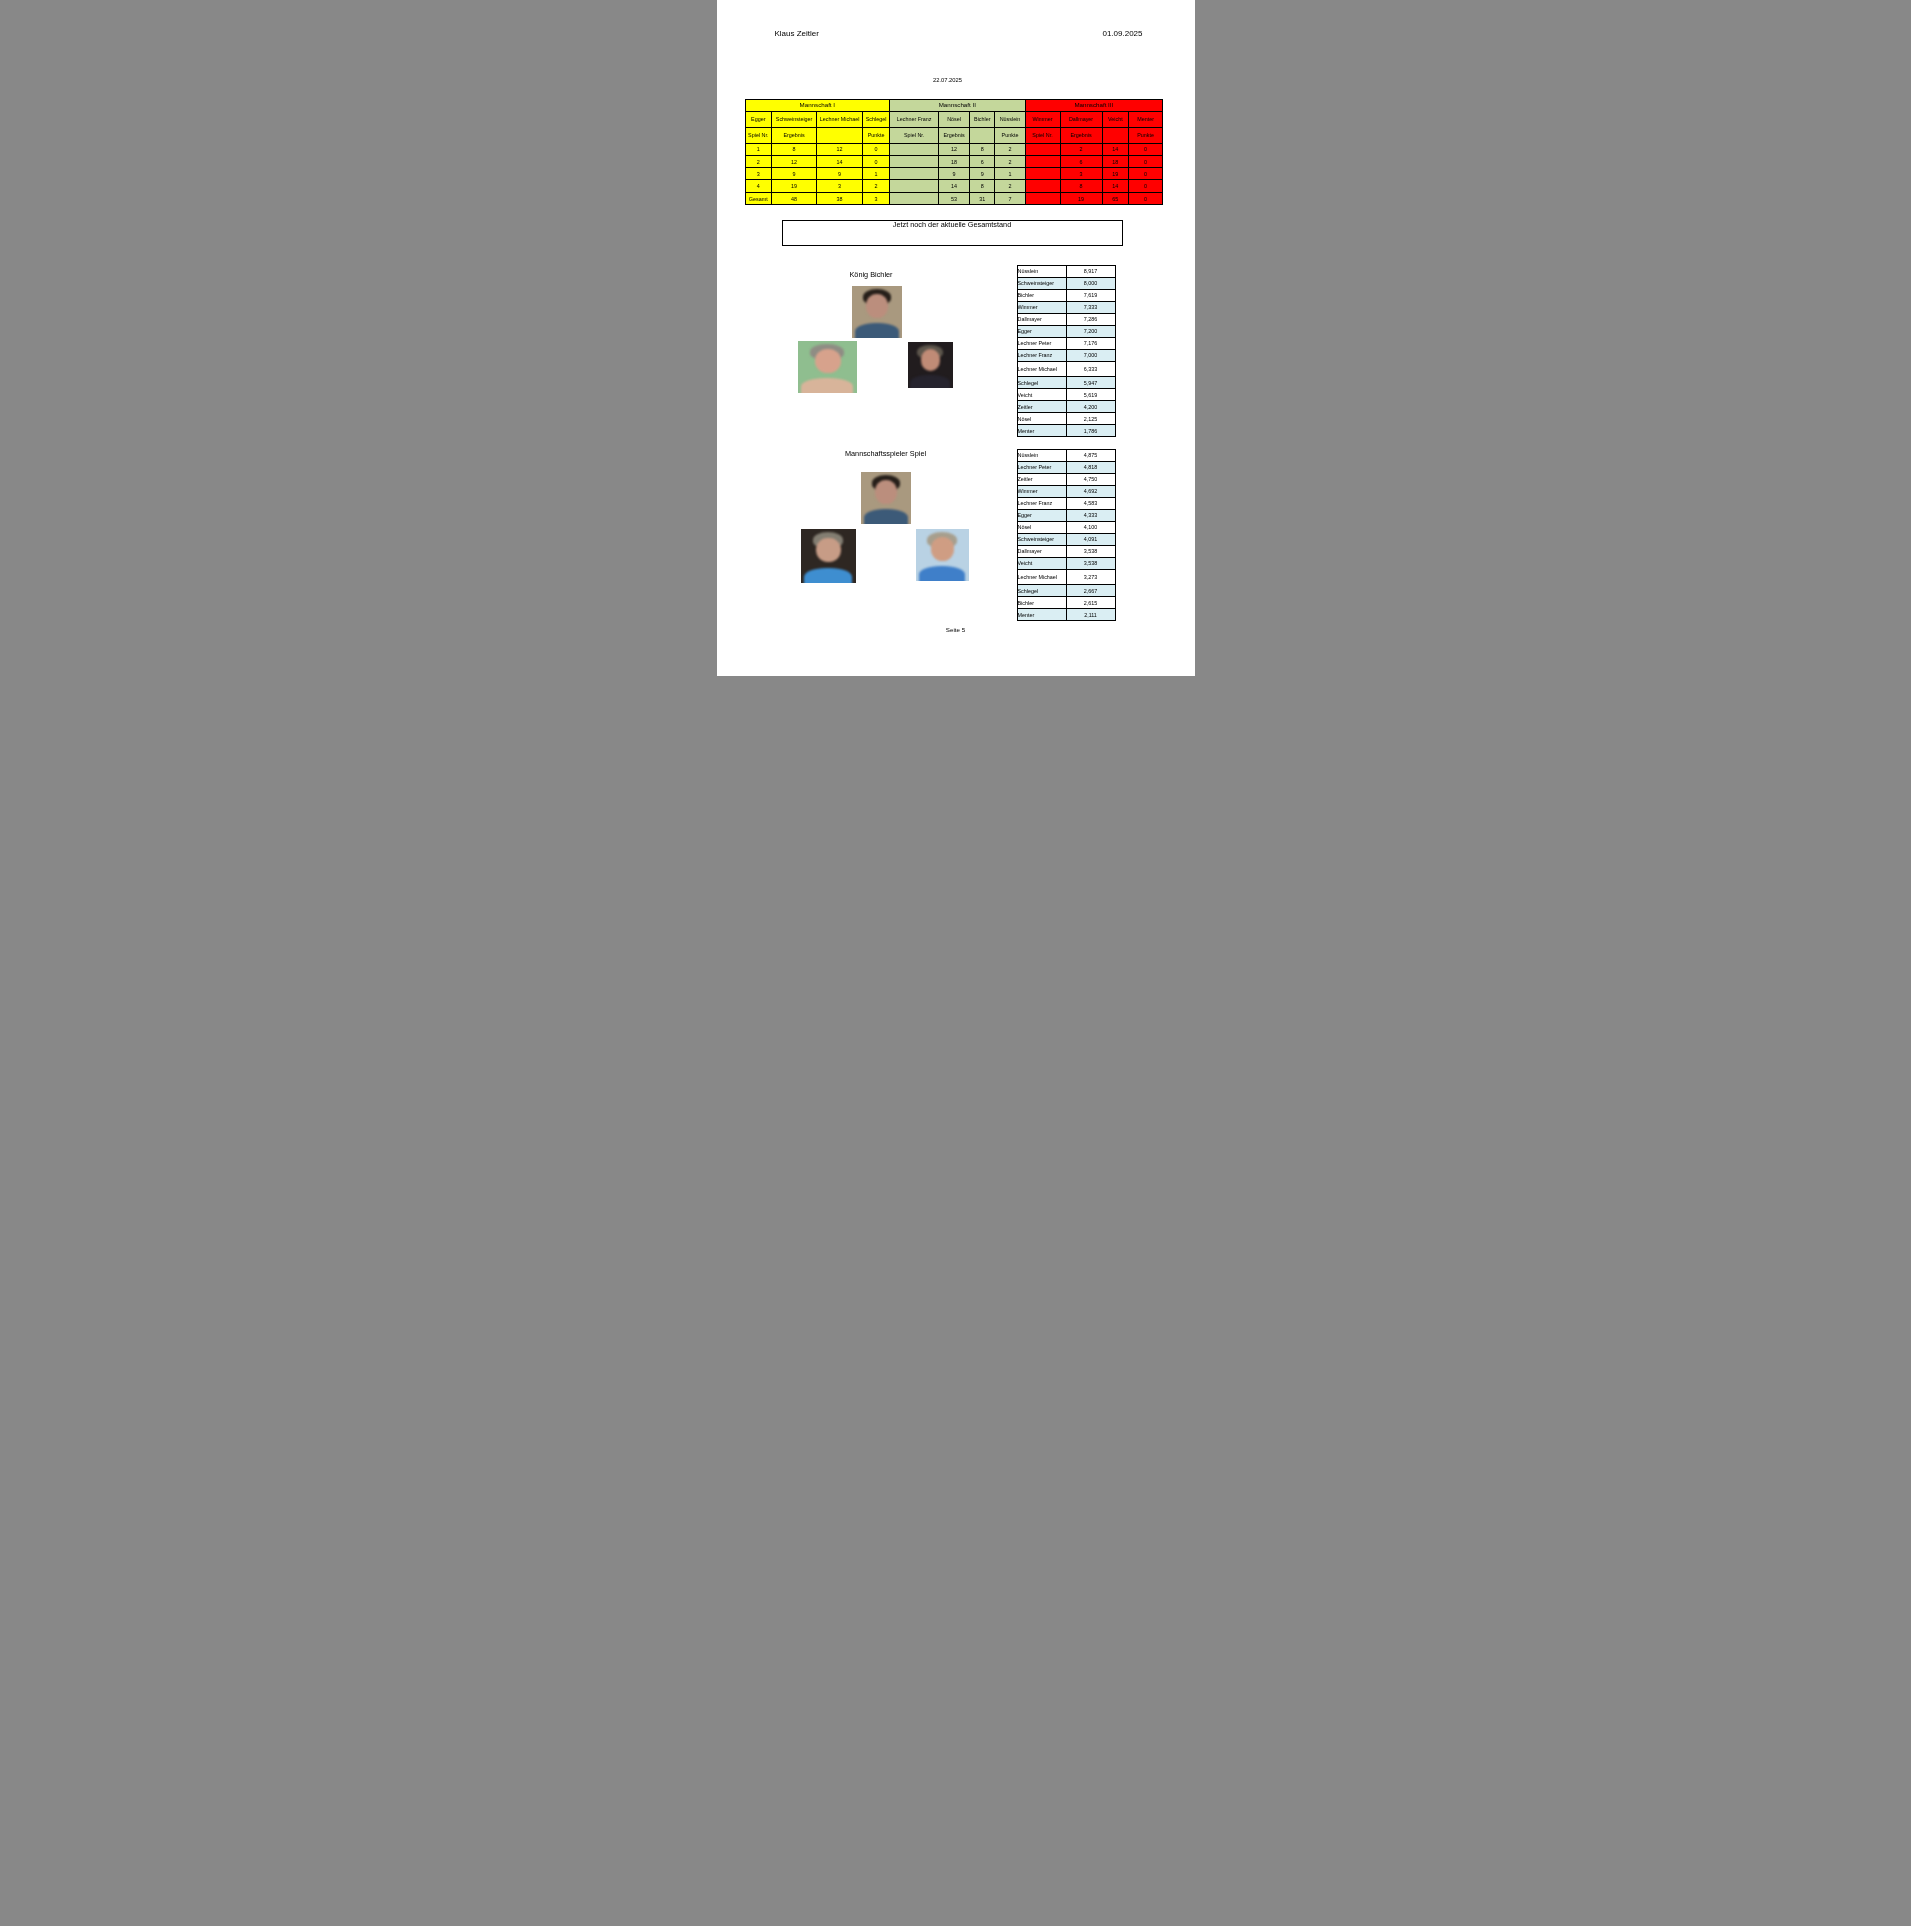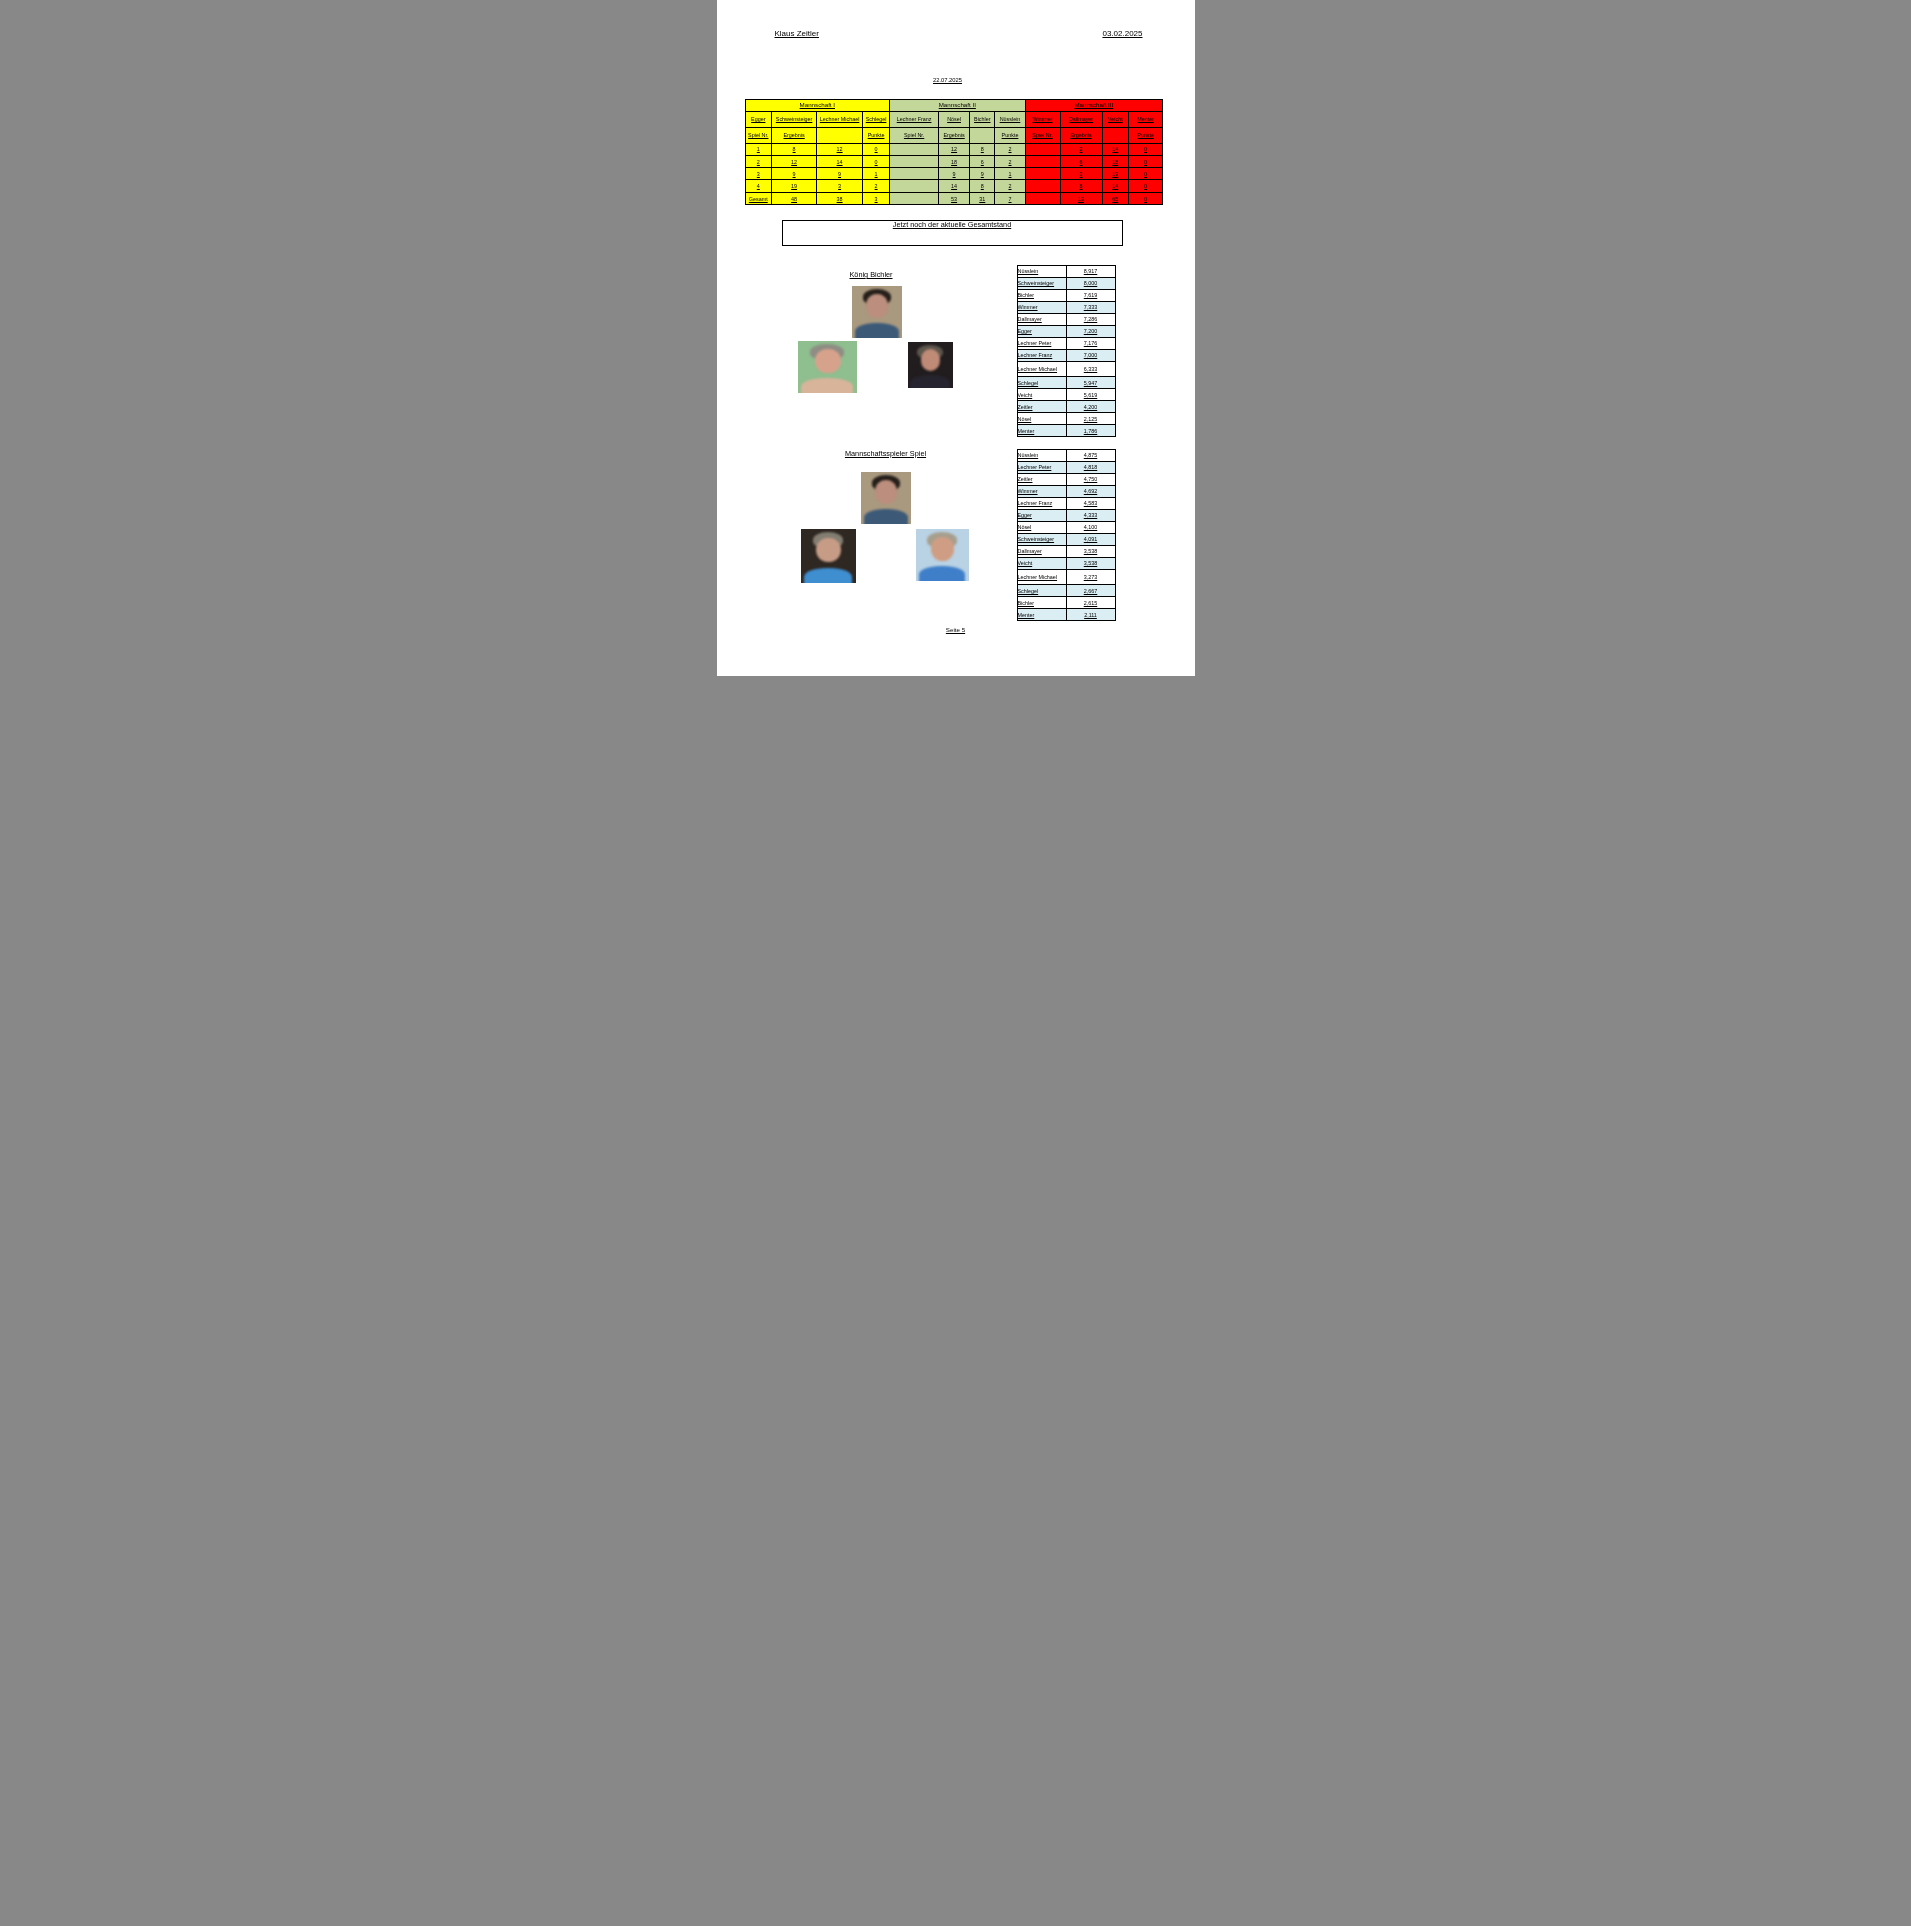--- a/index.html
+++ b/index.html
@@ -5,21 +5,21 @@
   html,body{margin:0;padding:0;background:#888;}
   .page{
     position:relative;
     width:478px;height:676px;
     margin:0 auto;
     background:#ffffff;
     font-family:"Liberation Sans", sans-serif;
     color:#000;
     overflow:hidden;
   }
-  .abs{position:absolute;text-decoration:underline;}
+  .abs{position:absolute;}
 
   
   .hdr-name{left:58px;top:28.5px;font-size:8px;}
   .hdr-date{left:368px;top:28.5px;width:58px;text-align:right;font-size:8px;}
   .event-date{left:181px;top:77px;width:100px;text-align:center;font-size:5.8px;}
 
   
   table.match{
     border-collapse:collapse;table-layout:fixed;
     left:28px;top:99px;width:418px;
@@ -77,21 +77,21 @@
   .p-shirt{left:6%;bottom:-8%;width:88%;height:36%;border-radius:46% 46% 0 0;background:var(--shirt);}
 
   .footer{left:181px;top:626px;width:116px;text-align:center;font-size:6.2px;}
 </style>
 </head>
 <body>
 
 <div class="page">
 
   <div class="abs hdr-name">Klaus Zeitler</div>
-  <div class="abs hdr-date">03.02.2025</div>
+  <div class="abs hdr-date">01.09.2025</div>
   <div class="abs event-date">22.07.2025</div>
 
   <table class="abs match" id="match-table">
     <colgroup>
       <col style="width:26.6px">
         <col style="width:45px">
         <col style="width:46px">
         <col style="width:27px">
       <col style="width:49px">
         <col style="width:31px">

